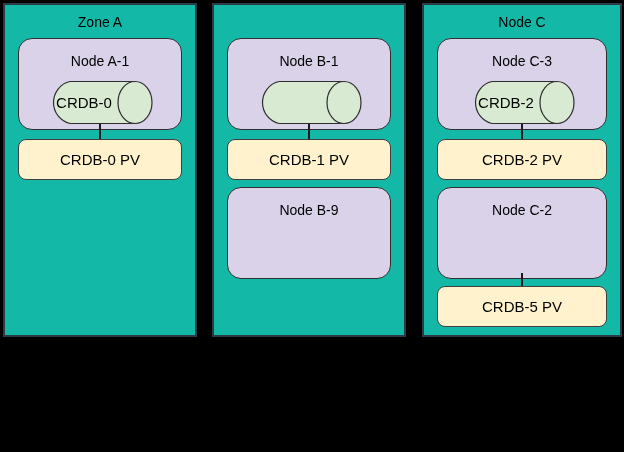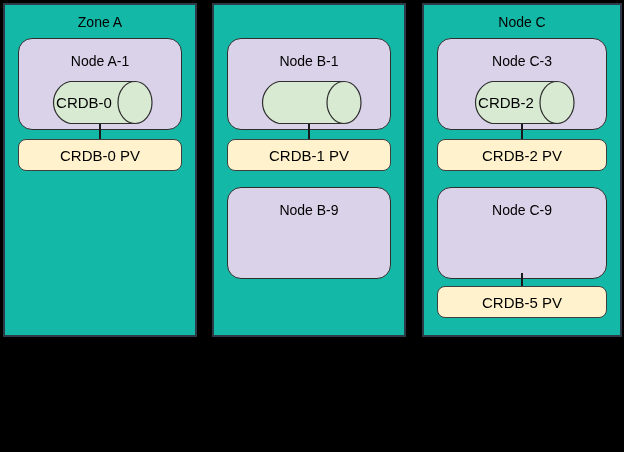--- a/index.html
+++ b/index.html
@@ -77,21 +77,21 @@
     width: 2px;
     margin-left: -1px;
     background: #1a1a1a;
   }
   .conn-top { top: 119px; height: 16px; }
   .conn-bottom { top: 268px; height: 14px; }
   .pv {
     position: absolute;
     left: 13px;
     right: 13px;
-    height: 32px;
+    height: 41px;
     box-sizing: border-box;
     background: #fff2cc;
     border: 1px solid #3f3f3f;
     border-radius: 8px;
     display: flex;
     align-items: center;
     justify-content: center;
     font-size: 15px;
     color: #000000;
   }
@@ -150,21 +150,21 @@
           <ellipse cx="88" cy="22.5" rx="17" ry="21" fill="#d9ead3" stroke="#2e2e2e" stroke-width="1.2"></ellipse>
         </svg>
         <span class="cyl-label">CRDB-2</span>
       </div>
     </div>
     <div class="connector conn-top"></div>
     <div class="pv pv-top">
       <span>CRDB-2 PV</span>
     </div>
     <div class="node node-bottom">
-      <div class="node-title">Node C-9</div>
+      <div class="node-title">Node C-2</div>
     </div>
     <div class="connector conn-bottom"></div>
     <div class="pv pv-bottom">
       <span>CRDB-5 PV</span>
     </div>
   </div>
 
 </div>
 
 </body></html>

